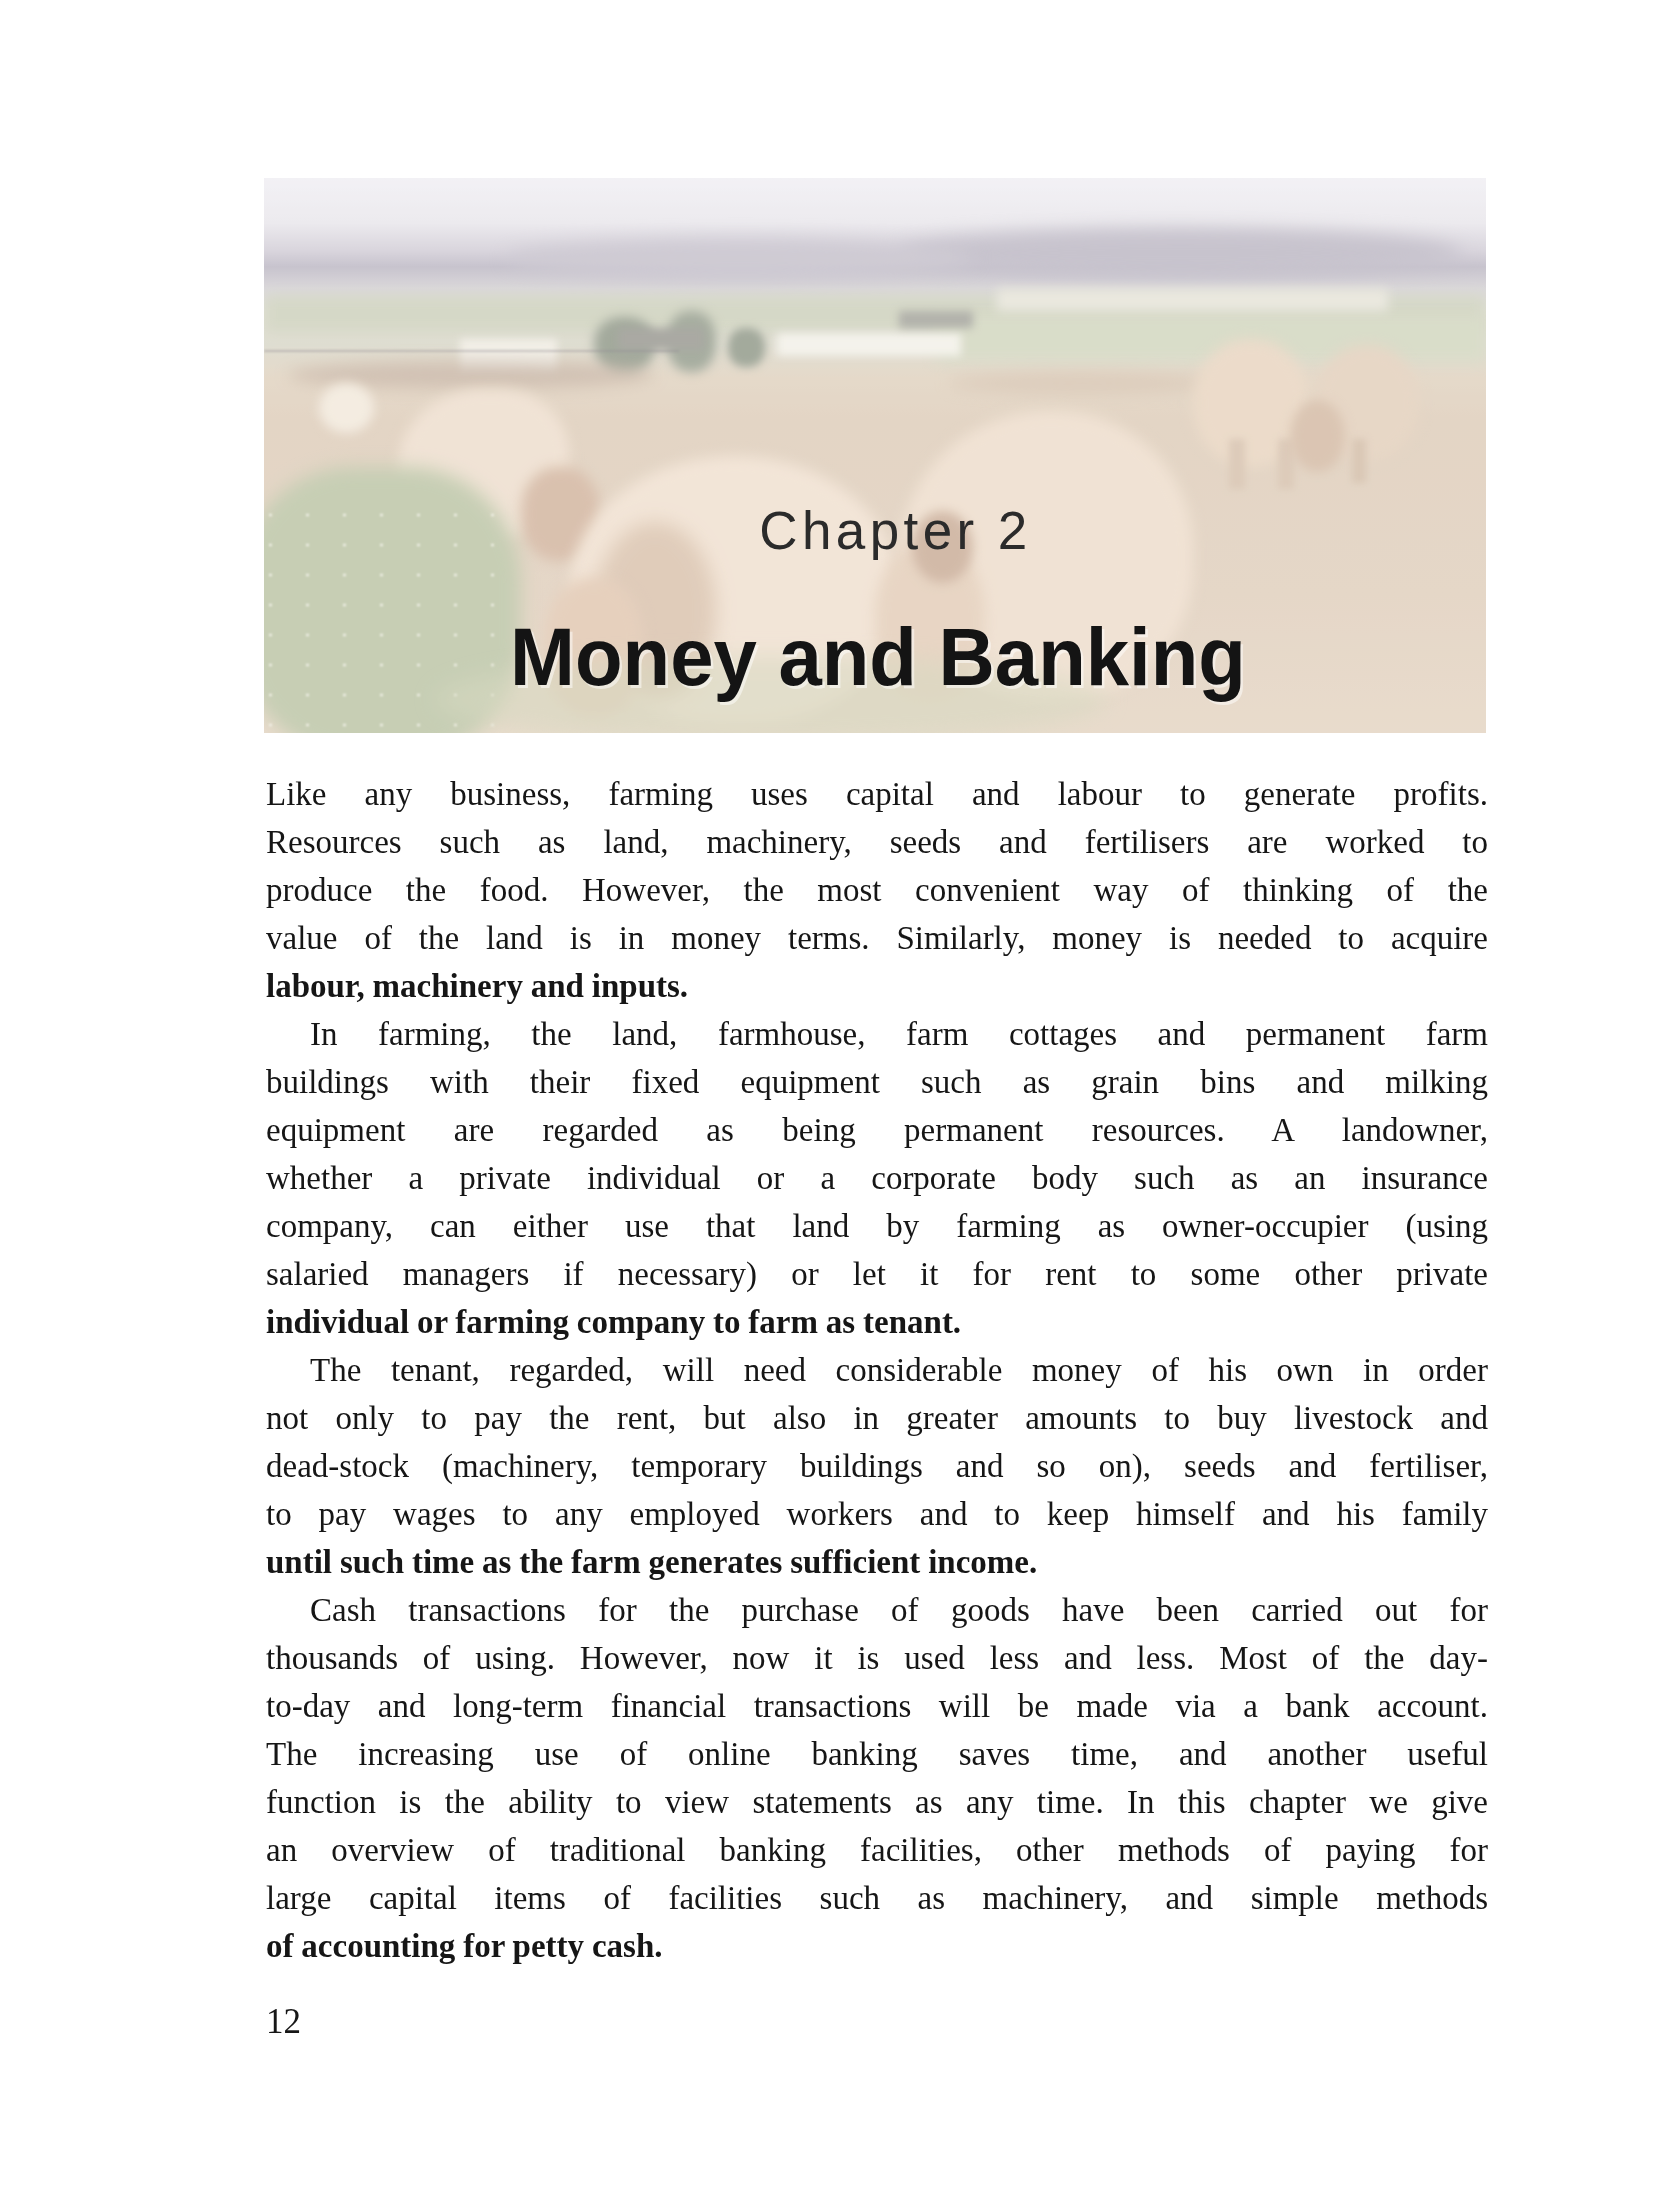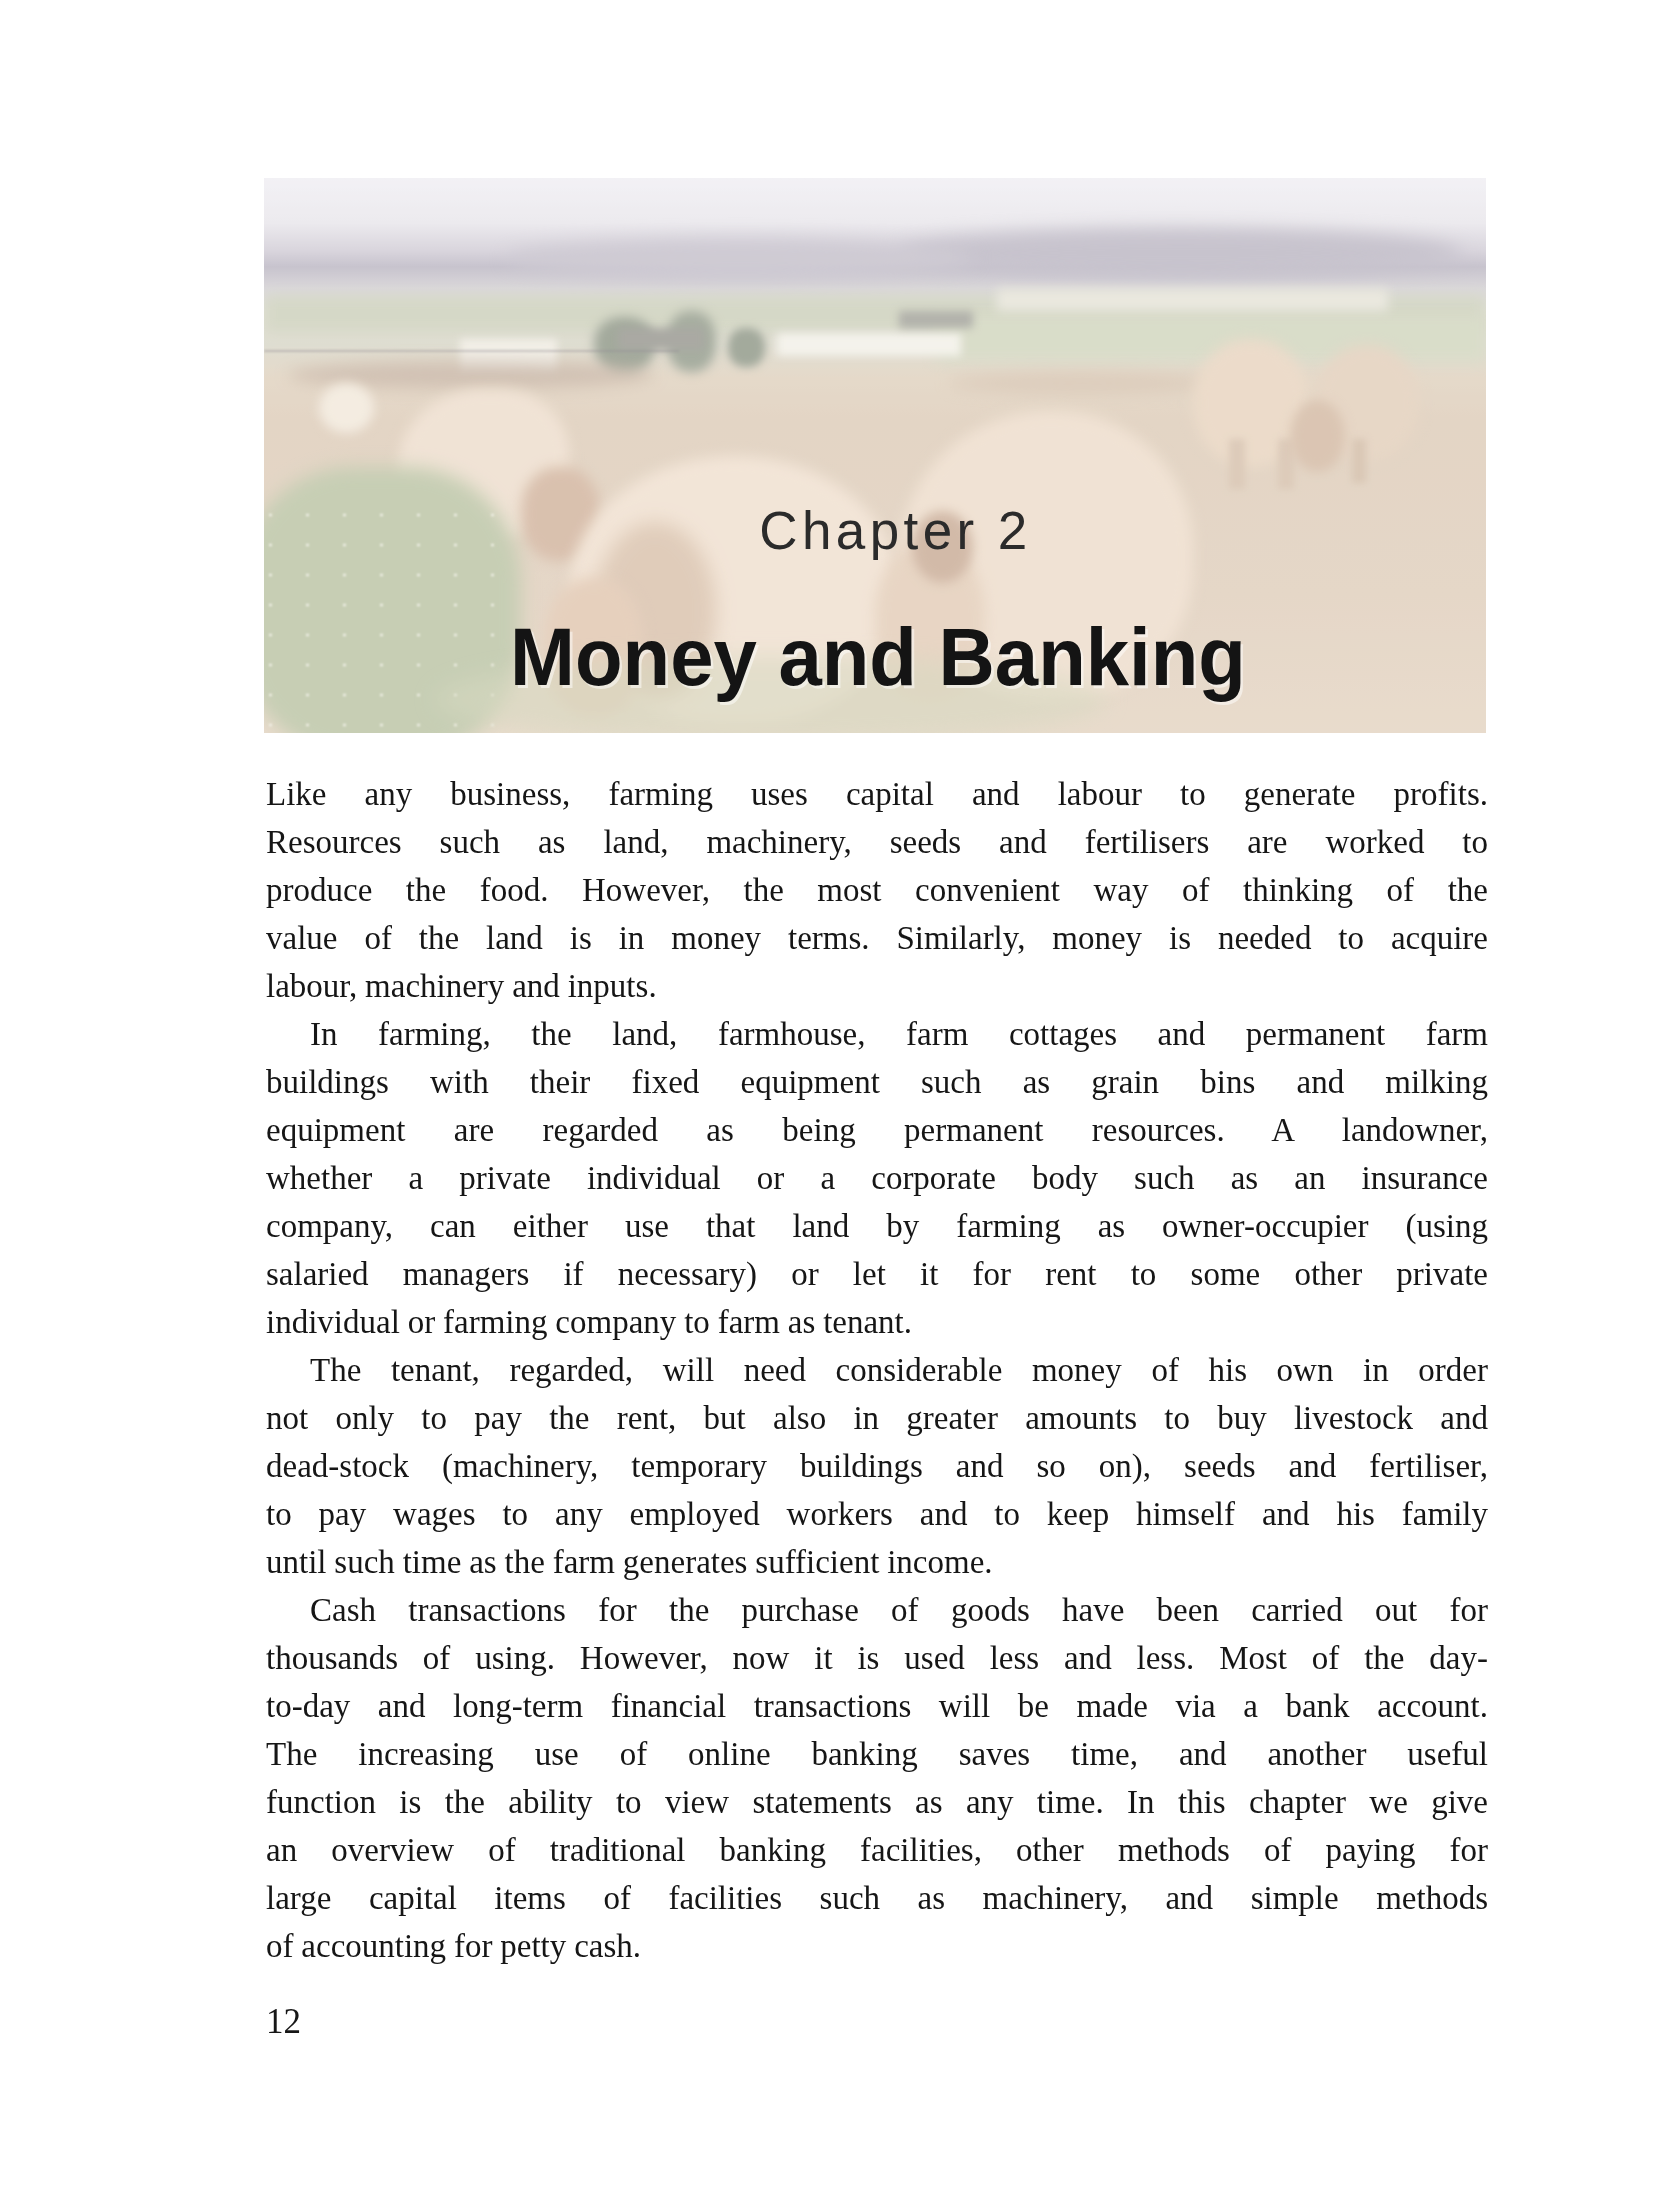--- a/index.html
+++ b/index.html
@@ -77,21 +77,21 @@
   }
 
   
   .bodytext {
     position:absolute; left:266px; top:770px; width:1222px;
     font-size:33px; line-height:48px; color:var(--text_color);
     word-spacing:-0.4px;
   }
   .line { text-align:justify; text-align-last:justify; text-justify:inter-word; }
   .line.indent { text-indent:44px; }
-  .line.lastline { text-align-last:left; }
+  .line.lastline { text-align-last:left;font-weight:bold; }
 
   .pagenum {
     position:absolute; left:266px; top:2002px; width:1222px;
     text-align:left; font-size:35px; color:var(--text_color);
   }
 </style>
 </head>
 <body>
 
 <div class="page">

